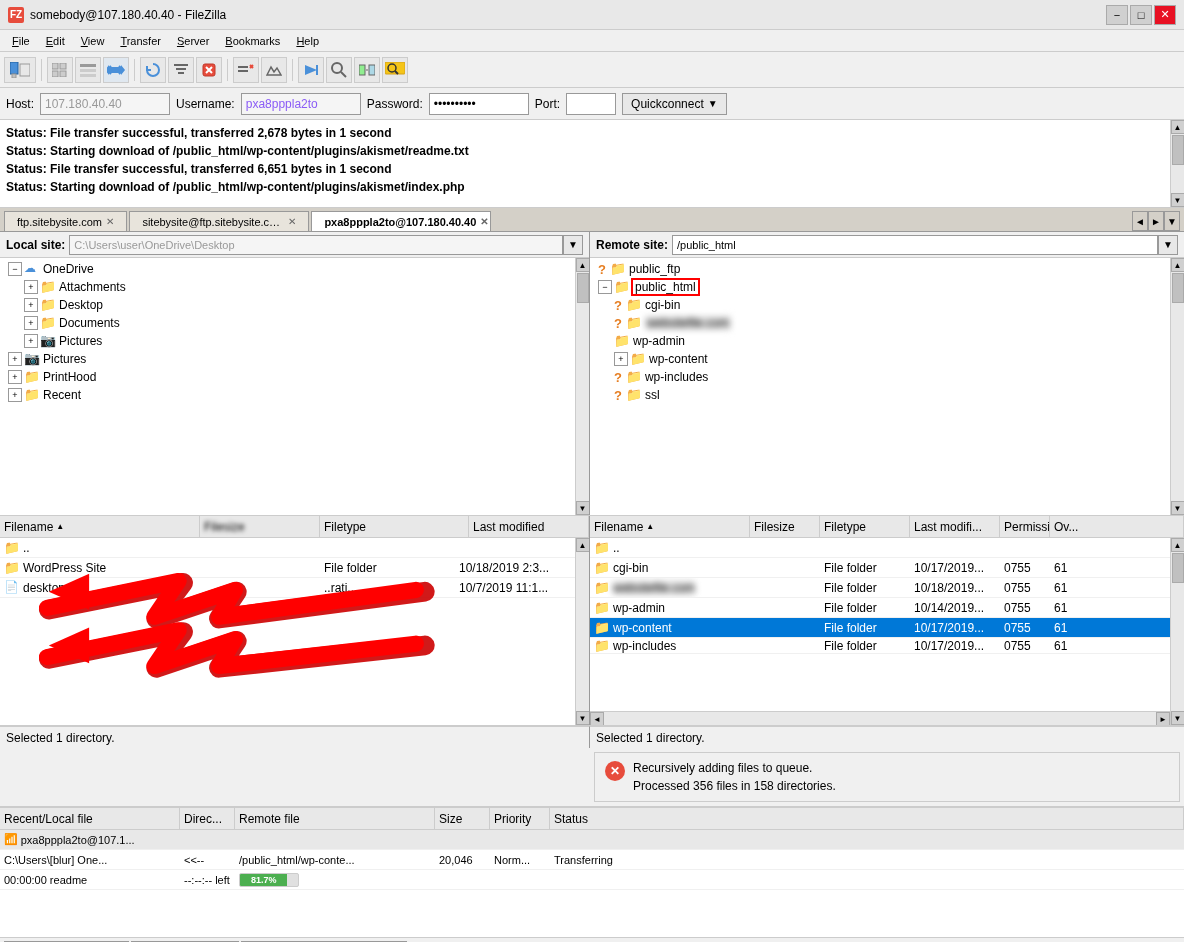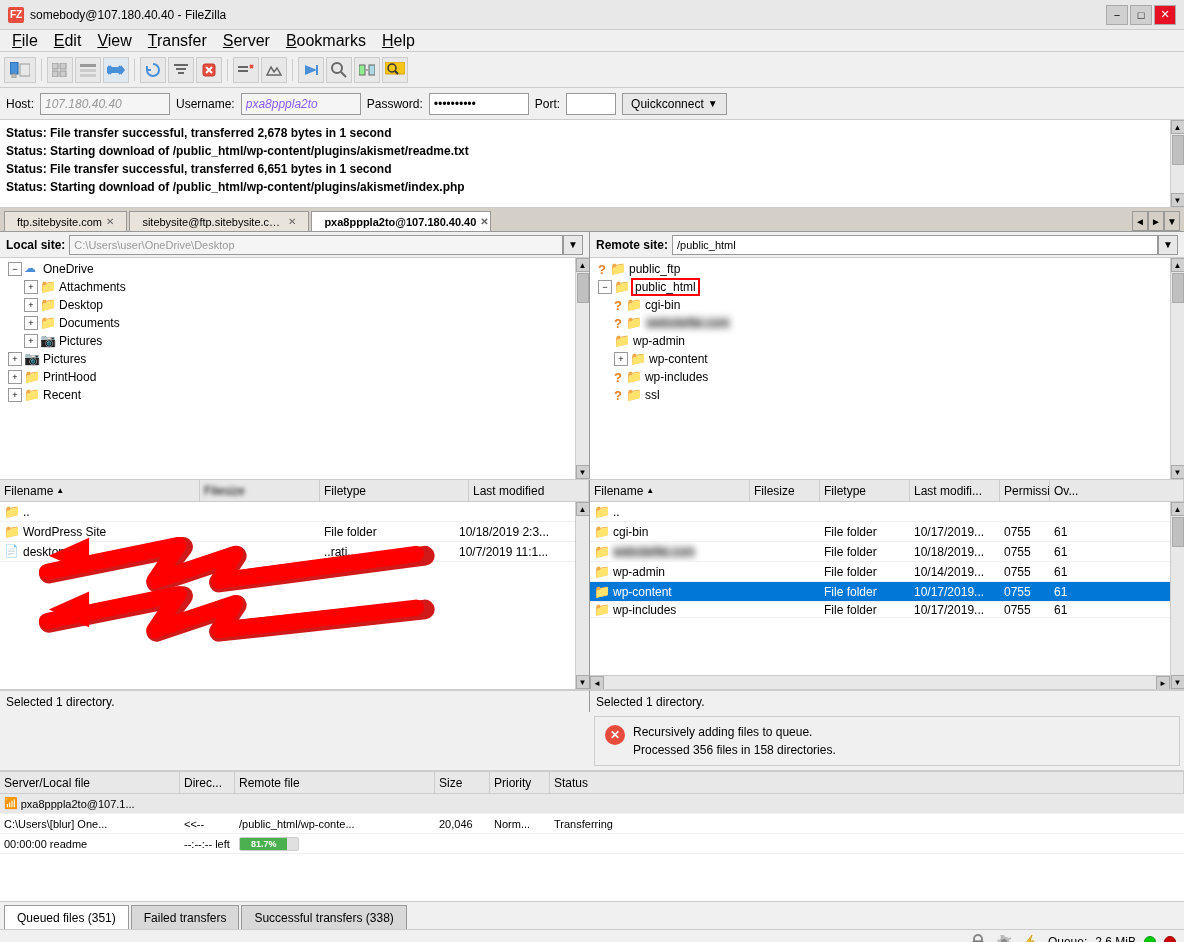--- a/index.html
+++ b/index.html
@@ -7,32 +7,32 @@
     
     
     .title-bar { background: #e8e8e8; height: 30px; display: flex; align-items: center; padding: 0 8px; border-bottom: 1px solid #ccc; font-size: 12px; }
     .title-bar-icon { width: 16px; height: 16px; margin-right: 6px; background: #e74c3c; border-radius: 2px; display: inline-flex; align-items: center; justify-content: center; color: white; font-size: 10px; font-weight: bold; }
     .title-bar-text { flex: 1; }
     .title-bar-controls { display: flex; gap: 2px; }
     .title-bar-btn { width: 22px; height: 20px; background: #d0d0d0; border: 1px solid #aaa; display: flex; align-items: center; justify-content: center; cursor: pointer; font-size: 11px; }
     
     
     .menu-bar { background: #f0f0f0; height: 22px; display: flex; align-items: center; padding: 0 4px; border-bottom: 1px solid #ccc; }
-    .menu-item { padding: 2px 8px; cursor: pointer; font-size: 16px; }
+    .menu-item { padding: 2px 8px; cursor: pointer; font-size: 11px; }
     .menu-item u { text-decoration: underline; }
     
     
     .toolbar { background: #f0f0f0; height: 36px; display: flex; align-items: center; padding: 2px 4px; border-bottom: 1px solid #ccc; gap: 2px; }
     .toolbar-btn { width: 26px; height: 26px; background: #e8e8e8; border: 1px solid #ccc; display: flex; align-items: center; justify-content: center; cursor: pointer; font-size: 14px; }
     .toolbar-sep { width: 1px; height: 22px; background: #ccc; margin: 0 3px; }
     
     
     .conn-bar { background: #f0f0f0; height: 32px; display: flex; align-items: center; padding: 0 6px; border-bottom: 1px solid #ccc; gap: 6px; }
     .conn-label { font-size: 12px; }
-    .conn-input { height: 22px; border: 1px solid #999; padding: 0 4px; font-size: 12px; background: white; font-style: italic; }
+    .conn-input { height: 22px; border: 1px solid #999; padding: 0 4px; font-size: 12px; background: white; }
     .conn-host { width: 130px; }
     .conn-user { width: 120px; }
     .conn-pass { width: 100px; }
     .conn-port { width: 50px; }
     .quickconnect-btn { height: 22px; background: #e8e8e8; border: 1px solid #999; padding: 0 8px; cursor: pointer; font-size: 12px; display: flex; align-items: center; gap: 4px; }
     .dropdown-arrow { font-size: 10px; }
     
     
     .status-area { background: white; height: 88px; border-bottom: 1px solid #ccc; overflow: hidden; display: flex; font-weight: bold; }
     .status-content { flex: 1; padding: 4px 6px; overflow: hidden; }
@@ -40,21 +40,21 @@
     
     
     .site-tabs { background: #d4d0c8; height: 24px; display: flex; align-items: flex-end; padding: 0 4px; border-bottom: 1px solid #999; gap: 2px; overflow: hidden; }
     .site-tab { height: 20px; padding: 0 12px; background: #e8e4dc; border: 1px solid #999; border-bottom: none; display: flex; align-items: center; cursor: pointer; font-size: 11px; white-space: nowrap; max-width: 180px; overflow: hidden; text-overflow: ellipsis; }
     .site-tab.active { background: white; font-weight: bold; }
     .site-tab-close { margin-left: 4px; font-size: 10px; color: #666; }
     .tab-scroll { display: flex; align-items: center; margin-left: auto; }
     .tab-scroll-btn { width: 16px; height: 20px; background: #d4d0c8; border: 1px solid #999; display: flex; align-items: center; justify-content: center; cursor: pointer; font-size: 10px; }
     
     
-    .file-panes { display: flex; height: 248px; border-bottom: 1px solid #ccc; }
+    .file-panes { display: flex; height: 284px; border-bottom: 1px solid #ccc; }
     
     
     .local-pane { width: 590px; border-right: 1px solid #999; display: flex; flex-direction: column; }
     .pane-header { background: #f0f0f0; height: 26px; display: flex; align-items: center; padding: 0 6px; border-bottom: 1px solid #ccc; }
     .pane-label { font-size: 12px; font-weight: bold; }
     .pane-path { flex: 1; margin-left: 4px; height: 20px; border: 1px solid #999; padding: 0 4px; font-size: 11px; background: white; }
     .pane-dropdown { width: 20px; height: 20px; background: #e8e8e8; border: 1px solid #999; display: flex; align-items: center; justify-content: center; cursor: pointer; font-size: 10px; }
     .tree-area { flex: 1; overflow: hidden; background: white; position: relative; }
     .tree-content { padding: 2px 0; }
     .tree-item { display: flex; align-items: center; padding: 1px 4px; cursor: pointer; font-size: 12px; white-space: nowrap; }
@@ -646,21 +646,21 @@
         <div>Recursively adding files to queue.</div>
         <div>Processed 356 files in 158 directories.</div>
       </div>
     </div>
   </div>
 </div>
 
 <div class="queue-area">
   <div class="queue-header">
     <div class="queue-col" style="width:180px;flex-shrink:0;">
-      <span>Server/Local file</span>
+      <span>Recent/Local file</span>
     </div>
     <div class="queue-col" style="width:55px;flex-shrink:0;">
       <span>Direc...</span>
     </div>
     <div class="queue-col" style="width:200px;flex-shrink:0;">
       <span>Remote file</span>
     </div>
     <div class="queue-col" style="width:55px;flex-shrink:0;">
       <span>Size</span>
     </div>

